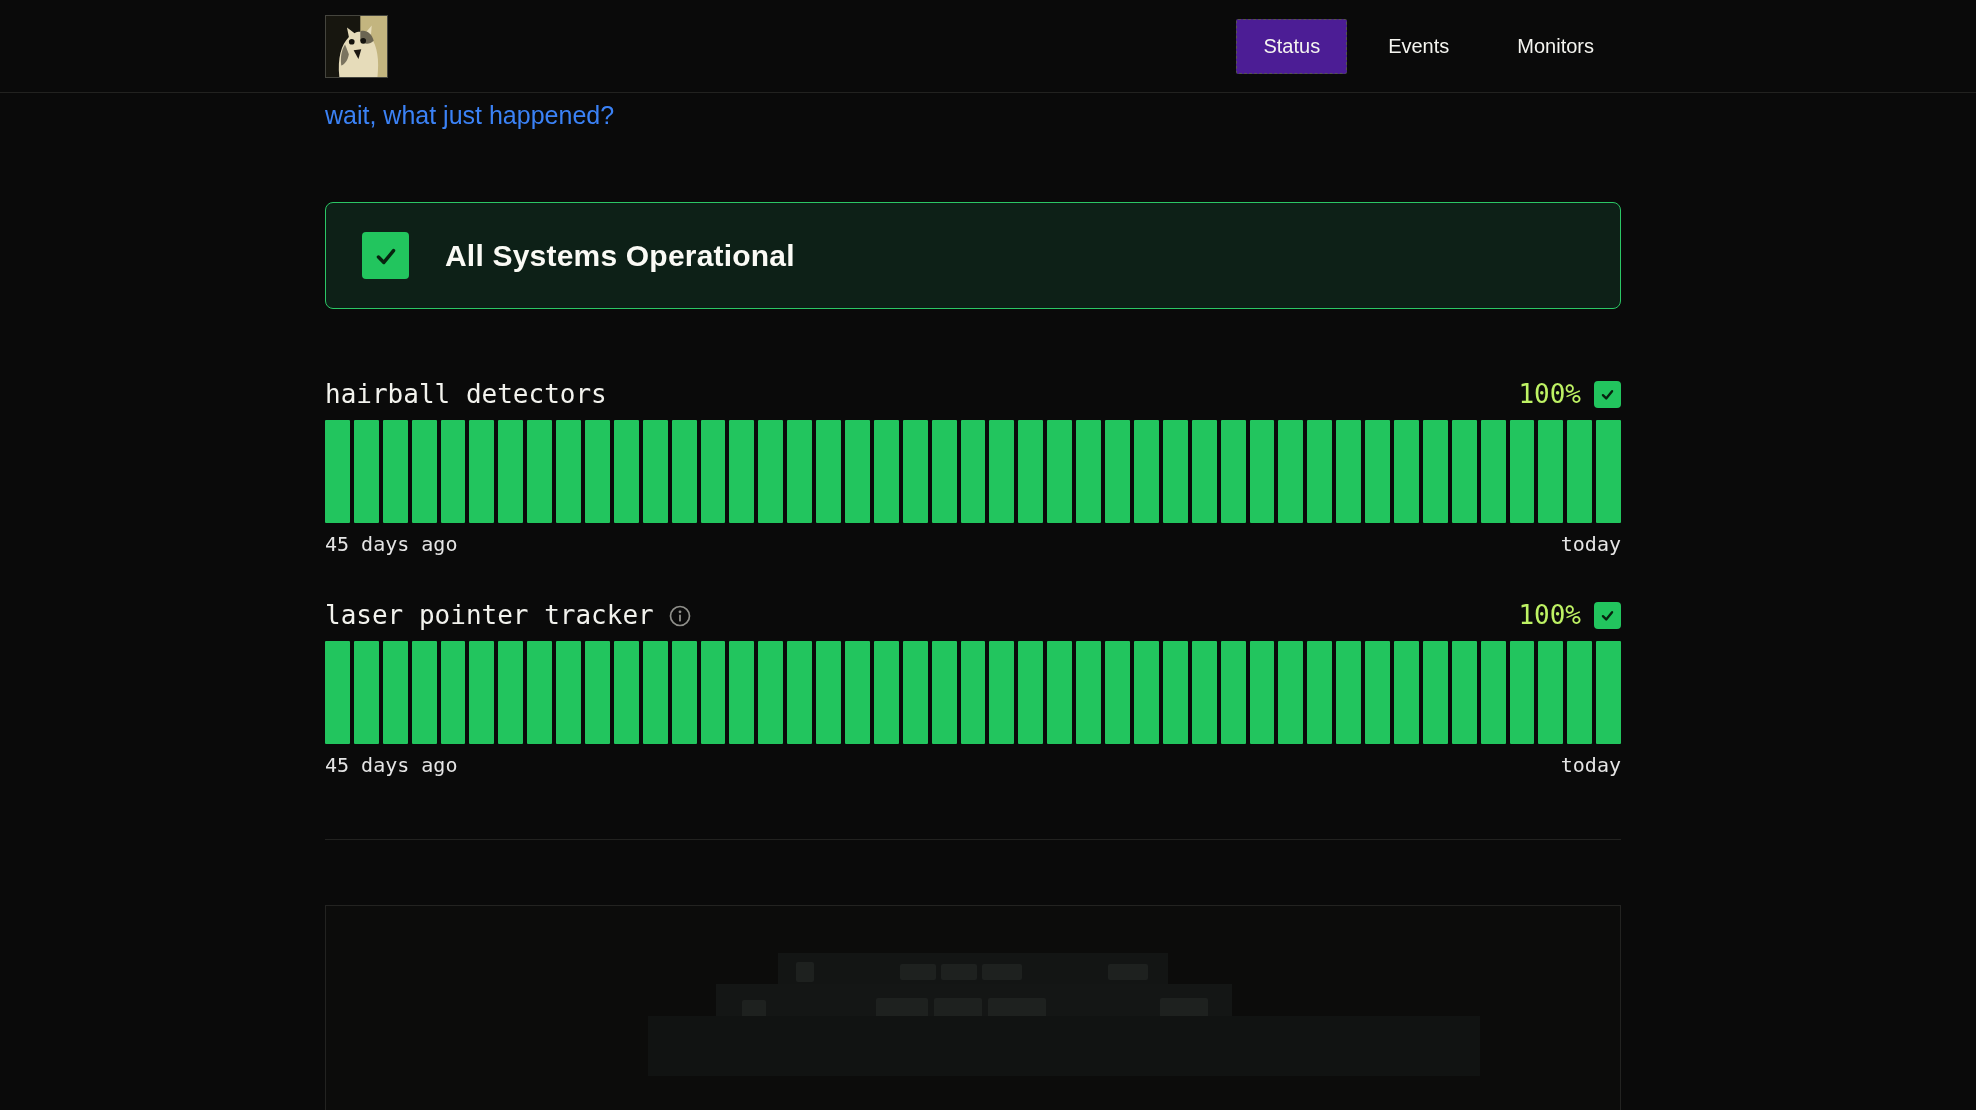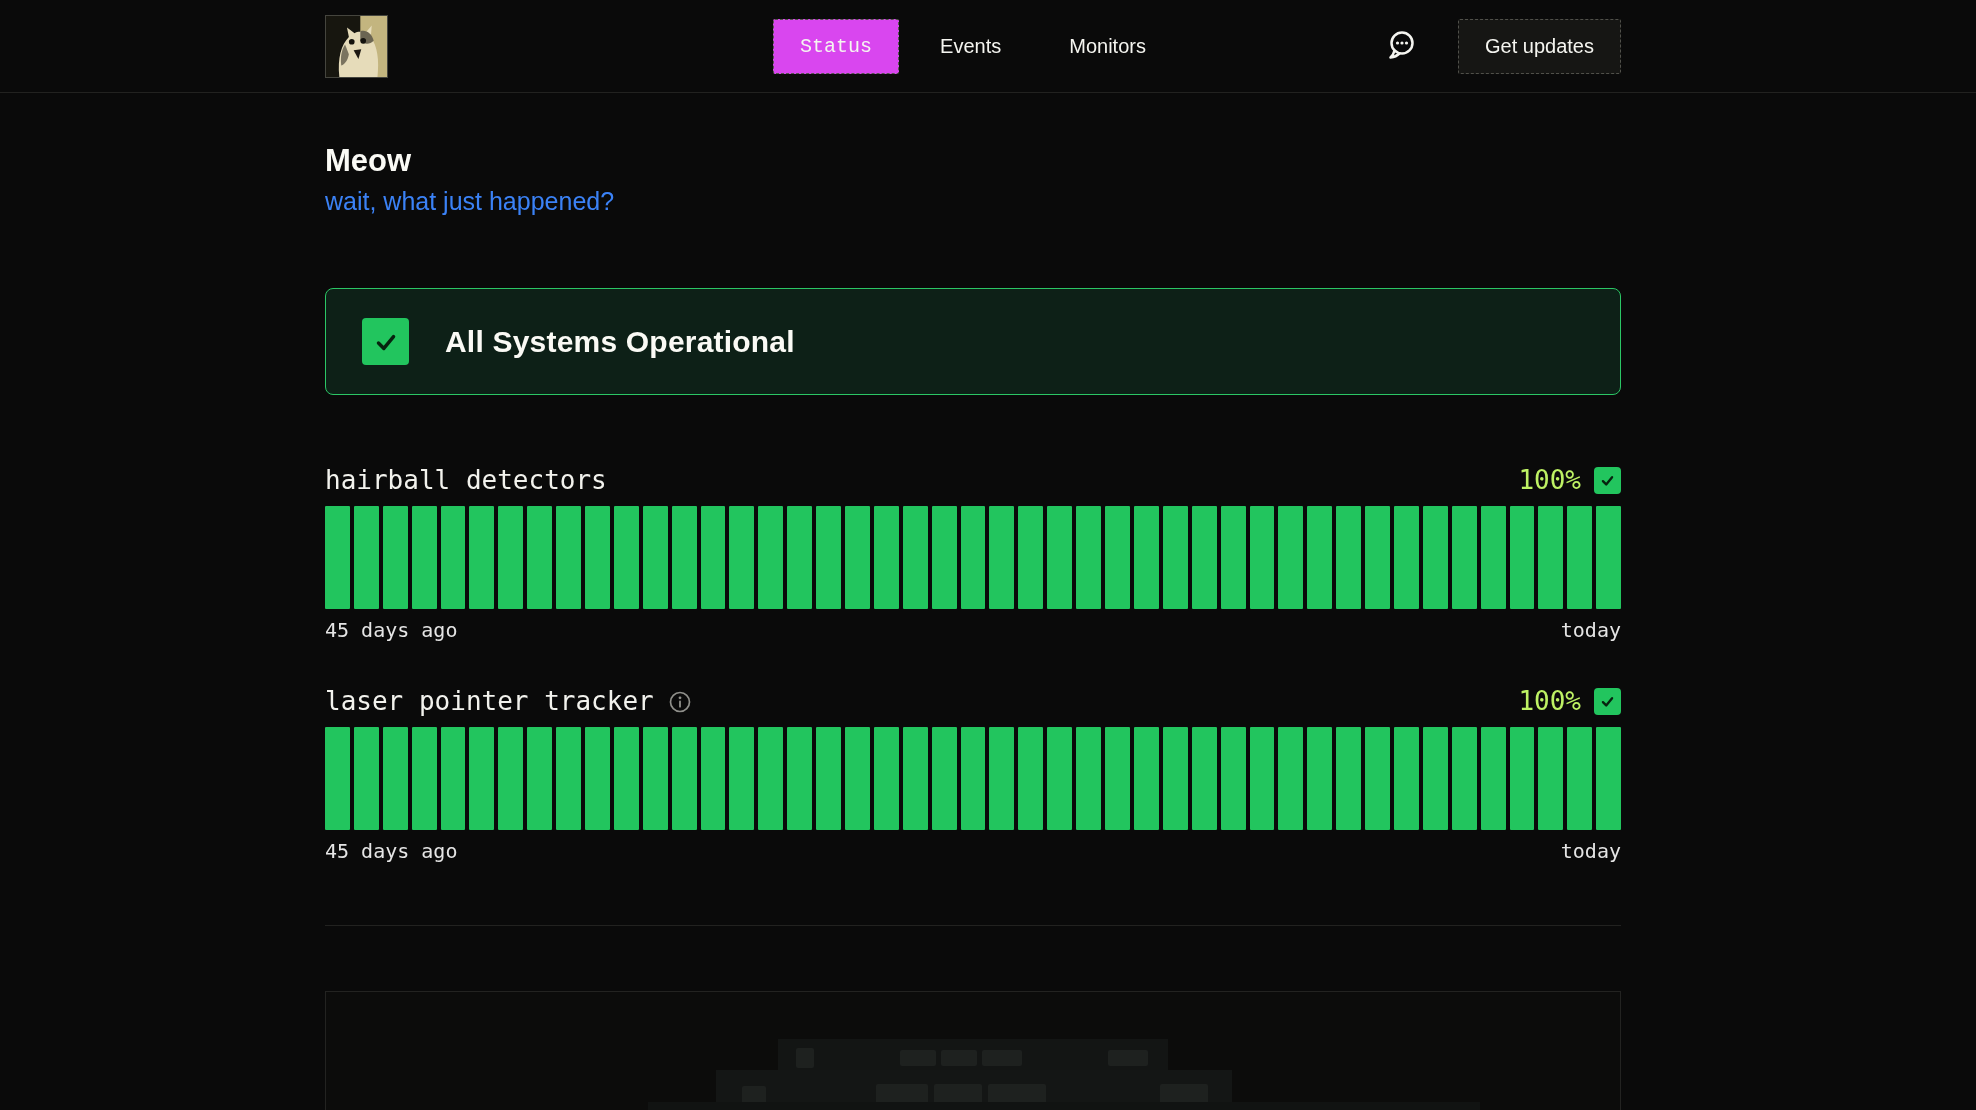--- a/index.html
+++ b/index.html
@@ -37,24 +37,23 @@
   .nav { display:flex; align-items:center; gap:14px; }
   .nav-item {
     font-size:20px;
     color:#f5f5f0;
     padding:15px 26px;
     border:1px dashed transparent;
     cursor:pointer;
     white-space:nowrap;
   }
   .nav-item.active {
-    background:#d946ef;
+    background:#4c1d95;
     border:1px dashed #55554d;
     border-radius:2px;
-    font-family:Liberation Mono, monospace;
   }
   .header-right {
     flex:1;
     display:flex;
     align-items:center;
     justify-content:flex-end;
     gap:40px;
   }
   .chat-btn { cursor:pointer; width:34px; height:36px; display:flex; align-items:center; }
   .get-updates {
@@ -204,38 +203,25 @@
         </svg>
       </div>
     </div>
 
     <div class="nav">
       <div class="nav-item active">Status</div>
       <div class="nav-item">Events</div>
       <div class="nav-item">Monitors</div>
     </div>
 
-    <div class="header-right">
-      <div class="chat-btn">
-        <svg width="34" height="36" viewBox="0 0 34 36">
-          <circle cx="18" cy="15" r="10.5" fill="none" stroke="#f5f5f0" stroke-width="2.5"></circle>
-          <path d="M10.5 22.5 C10 25 8.5 27.5 6.5 29.5 C10.5 29 13.5 27.5 15.5 25.5" fill="none" stroke="#f5f5f0" stroke-width="2.5" stroke-linejoin="round" stroke-linecap="round"></path>
-          <circle cx="13.5" cy="15" r="1.6" fill="#f5f5f0"></circle>
-          <circle cx="18" cy="15" r="1.6" fill="#f5f5f0"></circle>
-          <circle cx="22.5" cy="15" r="1.6" fill="#f5f5f0"></circle>
-        </svg>
-      </div>
-      <button class="get-updates">Get updates</button>
-    </div>
   </div>
 </div>
 
 <div class="container">
 
-  <h1 class="page-title">Meow</h1>
   <div class="page-subtitle">wait, what just happened?</div>
 
   <div class="banner">
     <div class="banner-check">
       <svg width="28" height="28" viewBox="0 0 26 26">
         <path d="M6 14 L11 19 L20 8" fill="none" stroke="#07230f" stroke-width="3.2" stroke-linecap="round" stroke-linejoin="round"></path>
       </svg>
     </div>
     <div class="banner-title">All Systems Operational</div>
   </div>

